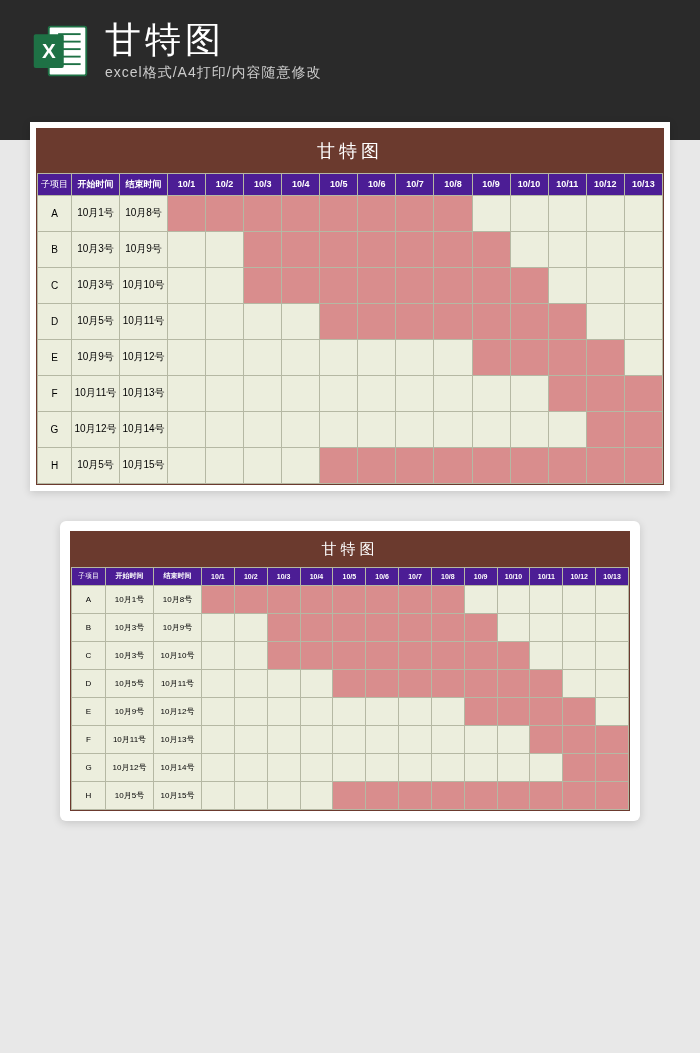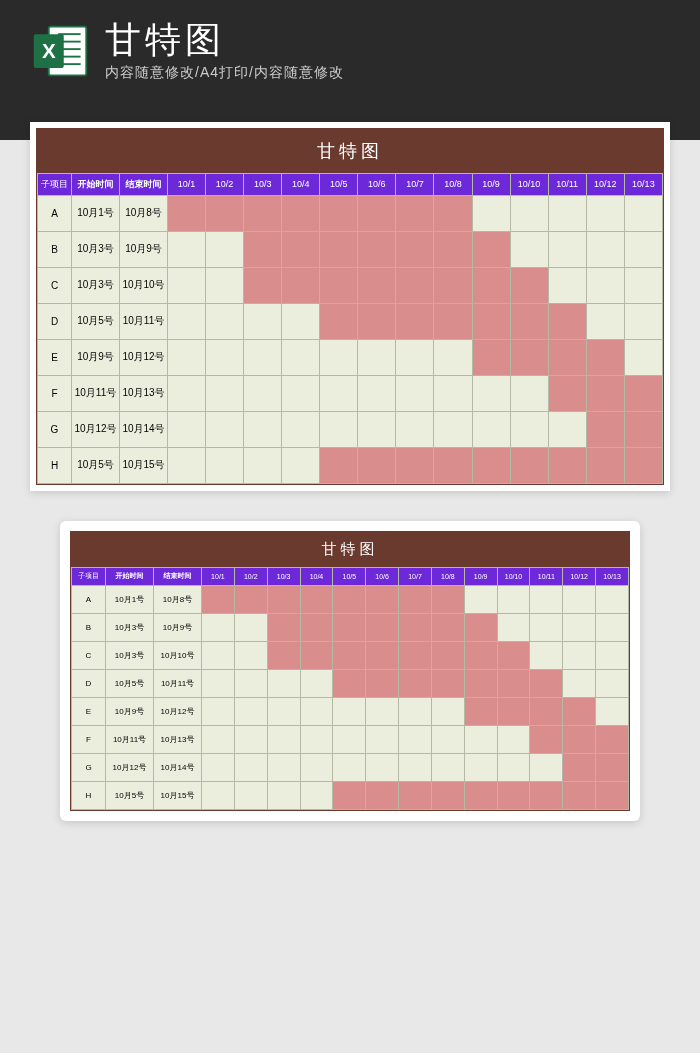--- a/index.html
+++ b/index.html
@@ -75,51 +75,51 @@
     font-size: 10px;
     padding: 0;
     height: 36px;
     background: #eceedd;
   }
   .small .gantt-table th, .small .gantt-table td {
     font-size: 8px;
     height: 28px;
   }
   .gantt-table th {
-    background: #6d28d9;
+    background: #4c1d95;
     color: #fff;
     font-weight: 400;
     height: 22px;
     font-size: 9px;
   }
   .small .gantt-table th { height: 18px; font-size: 7px; }
   .gantt-table td.bar { background: #d98d8d; }
   .gantt-table .col-item { width: 34px; }
   .gantt-table .col-date { width: 48px; font-weight: bold; }
-  .gantt-table .col-day { width: auto; }
+  .gantt-table .col-day { width: auto; font-weight: bold; }
 </style>
 </head>
 <body>
 
 <div class="header">
   <div class="excel-icon">
     <svg viewBox="0 0 64 64">
       <rect x="20" y="6" width="40" height="52" rx="2" fill="#fff" stroke="#1e7145" stroke-width="2"></rect>
       <line x1="30" y1="14" x2="54" y2="14" stroke="#1e7145" stroke-width="2"></line>
       <line x1="30" y1="22" x2="54" y2="22" stroke="#1e7145" stroke-width="2"></line>
       <line x1="30" y1="30" x2="54" y2="30" stroke="#1e7145" stroke-width="2"></line>
       <line x1="30" y1="38" x2="54" y2="38" stroke="#1e7145" stroke-width="2"></line>
       <line x1="30" y1="46" x2="54" y2="46" stroke="#1e7145" stroke-width="2"></line>
       <rect x="4" y="14" width="32" height="36" rx="2" fill="#1e7145"></rect>
       <text x="20" y="39" text-anchor="middle" fill="#fff" font-size="22" font-weight="bold" font-family="Arial">X</text>
     </svg>
   </div>
   <div class="header-text">
     <h1>甘特图</h1>
-    <div class="sub">内容随意修改/A4打印/内容随意修改</div>
+    <div class="sub">excel格式/A4打印/内容随意修改</div>
   </div>
 </div>
 
 <div class="preview-card">
   <div class="gantt">
     <div class="gantt-title">甘特图</div>
     <table class="gantt-table">
       <thead>
           <tr>
             <th class="col-item">子项目</th>

